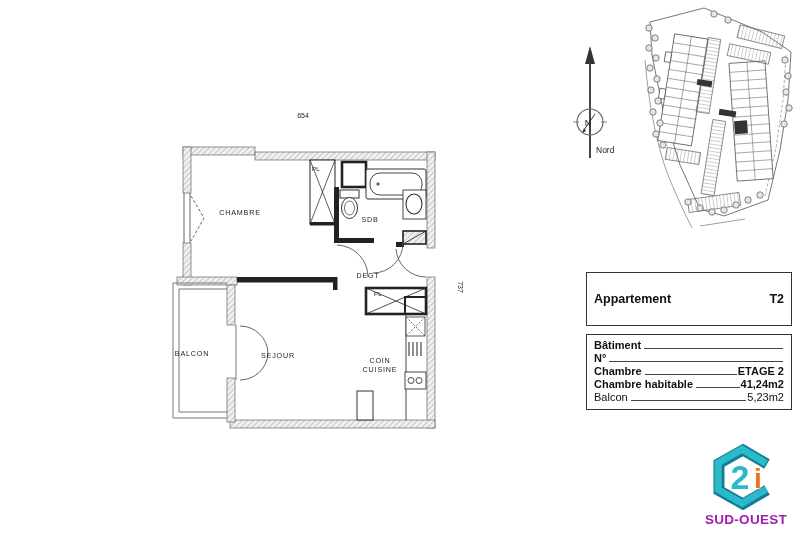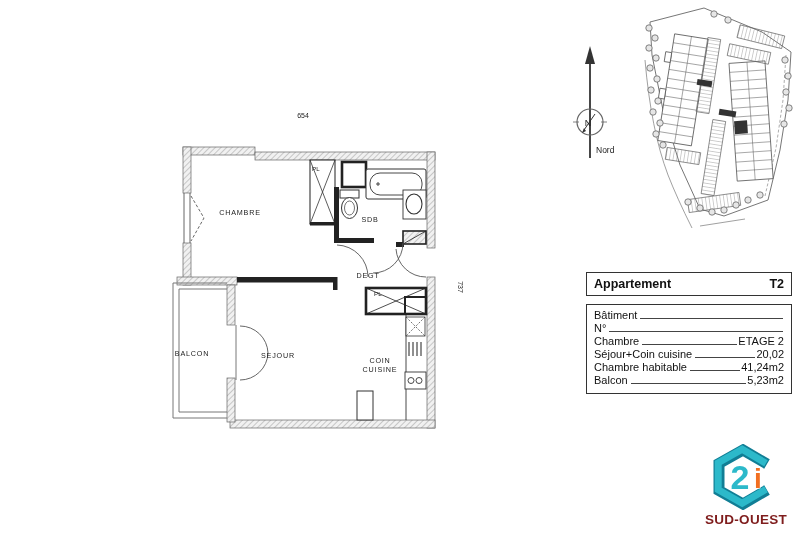--- a/index.html
+++ b/index.html
@@ -3,30 +3,30 @@
 <meta charset="utf-8">
 <style>
   html,body{margin:0;padding:0;background:#fff;}
   .canvas{position:relative;width:800px;height:537px;background:#fff;overflow:hidden;
           font-family:"Liberation Sans",sans-serif;color:#111;}
   svg{position:absolute;}
   .plan-label{font-family:"Liberation Sans",sans-serif;fill:#222;}
   
   .info{position:absolute;left:586px;top:272px;width:206px;}
   .hdr-box{border:1.6px solid #333;height:22px;display:flex;justify-content:space-between;
-           align-items:center;padding:0 7px;font-weight:bold;font-size:12.5px;margin-bottom:8px;background:#fff;}
+           align-items:center;padding:15px 7px;font-weight:bold;font-size:12.5px;margin-bottom:8px;background:#fff;}
   .main-box{border:1.6px solid #333;padding:4px 7px 5px 7px;background:#fff;}
   .trow{display:flex;align-items:baseline;font-size:11px;line-height:13.1px;}
   .trow .lbl{white-space:nowrap;}
   .trow .ldr{flex:1;border-bottom:1px solid #444;margin:0 1px 2px 3px;min-width:6px;}
   .trow .val{white-space:nowrap;}
-  .bold{font-weight:normal;}
+  .bold{font-weight:bold;}
   
   .logo{position:absolute;left:696px;top:444px;width:100px;text-align:center;}
-  .logo-name{font-size:13.5px;font-weight:bold;color:#7f1d1d;letter-spacing:.3px;margin-top:-2px;}
+  .logo-name{font-size:13.5px;font-weight:bold;color:#a21caf;letter-spacing:.3px;margin-top:-2px;}
 </style>
 </head>
 <body>
 
 <div class="canvas">
 
   <svg style="left:155px;top:95px;" width="330" height="360" viewBox="155 95 330 360">
     <defs>
       <pattern id="hatch" width="4" height="4" patternUnits="userSpaceOnUse" patternTransform="rotate(45)">
         <rect width="4" height="4" fill="#f1f1f1"></rect>
@@ -266,25 +266,20 @@
       <div class="trow bold">
           <span class="lbl">N°</span>
           <span class="ldr"></span>
           <span class="val"></span>
         </div>
       <div class="trow bold">
           <span class="lbl">Chambre</span>
           <span class="ldr"></span>
           <span class="val">ETAGE 2</span>
         </div>
-      <div class="trow">
-          <span class="lbl">Séjour+Coin cuisine</span>
-          <span class="ldr"></span>
-          <span class="val">20,02</span>
-        </div>
       <div class="trow bold">
           <span class="lbl">Chambre habitable</span>
           <span class="ldr"></span>
           <span class="val">41,24m2</span>
         </div>
       <div class="trow">
           <span class="lbl">Balcon</span>
           <span class="ldr"></span>
           <span class="val">5,23m2</span>
         </div>

